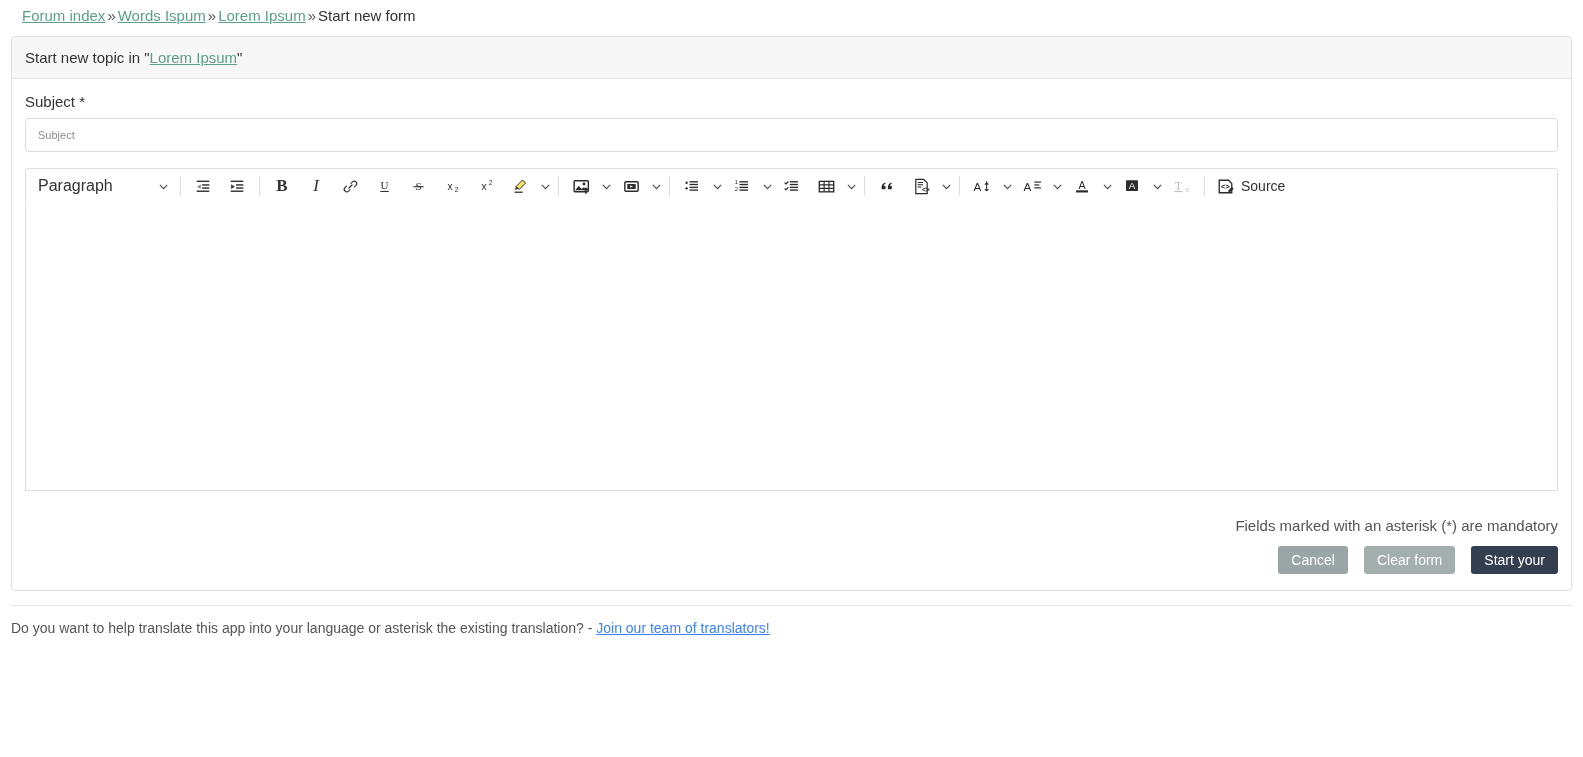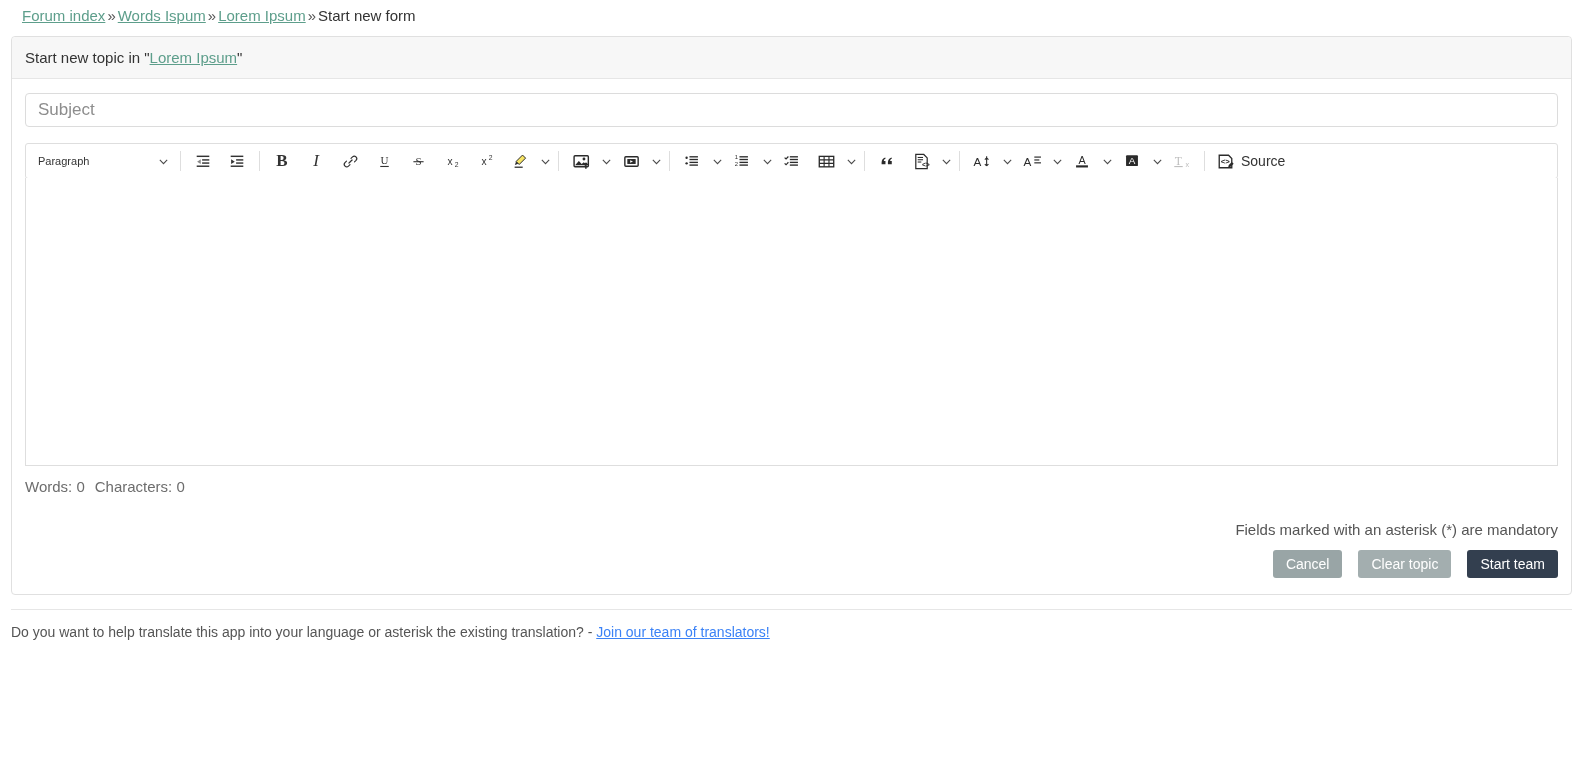--- a/index.html
+++ b/index.html
@@ -64,21 +64,21 @@
     margin: 0 0 8px 0;
     display: block;
   }
   .text-input {
     display: block;
     box-sizing: border-box;
     width: 100%;
     height: 34px;
     padding: 6px 12px;
     font-family: "Liberation Sans", sans-serif;
-    font-size: 17px;
+    font-size: 11px;
     color: #333;
     border: 1px solid #dcdcdc;
     border-radius: 4px;
     background: #fff;
     outline: none;
   }
   .text-input::placeholder { color: #8d8d8d; opacity: 1; }
   .field-block { margin-bottom: 16px; }
 
   
@@ -129,21 +129,21 @@
     color: #4a4a4a;
   }
   .tb-dropdown {
     flex: none;
     display: flex;
     align-items: center;
     justify-content: space-between;
     width: 146px;
     height: 28px;
     padding: 0 6px 0 9px;
-    font-size: 11px;
+    font-size: 16px;
     color: #333;
     border-radius: 2px;
     cursor: pointer;
     box-sizing: border-box;
   }
   .tb-source {
     flex: none;
     display: flex;
     align-items: center;
     gap: 6px;
@@ -222,20 +222,21 @@
 
 <div class="panel">
 
   <div class="panel-header">
     <span>Start new topic in "</span><a href="#">Lorem Ipsum</a><span>"</span>
   </div>
 
   <div class="panel-body">
 
     <div class="field-block">
+      <label class="field-label">Subject *</label>
       <input class="text-input" type="text" placeholder="Subject" style="">
     </div>
 
     <div>
 
       <div class="editor">
 
         <div class="editor-toolbar">
 
           <div class="tb-dropdown">
@@ -499,31 +500,28 @@
               <path d="M13.4 13.6 16.6 10.4l2 2-3.2 3.2-2.6.6z" fill="#2b2b2b"></path>
             </svg>
             <span>Source</span>
           </div>
 
         </div>
 
         <div class="editor-body" contenteditable="true" style=""></div>
       </div>
 
-      <div class="wordcount">
-        <span>Words: 0</span><span>Characters: 0</span>
-      </div>
     </div>
 
     <div class="mandatory-note">Fields marked with an asterisk (*) are mandatory</div>
 
     <div class="btn-row">
       <button class="btn btn-muted">Cancel</button>
-      <button class="btn btn-muted2">Clear topic</button>
-      <button class="btn btn-primary">Start team</button>
+      <button class="btn btn-muted2">Clear form</button>
+      <button class="btn btn-primary">Start your</button>
     </div>
 
   </div>
 </div>
 
 <div class="page-footer">
   <span>Do you want to help translate this app into your language or asterisk the existing translation? - </span><a href="#">Join our team of translators!</a>
 </div>
 
 </body></html>

